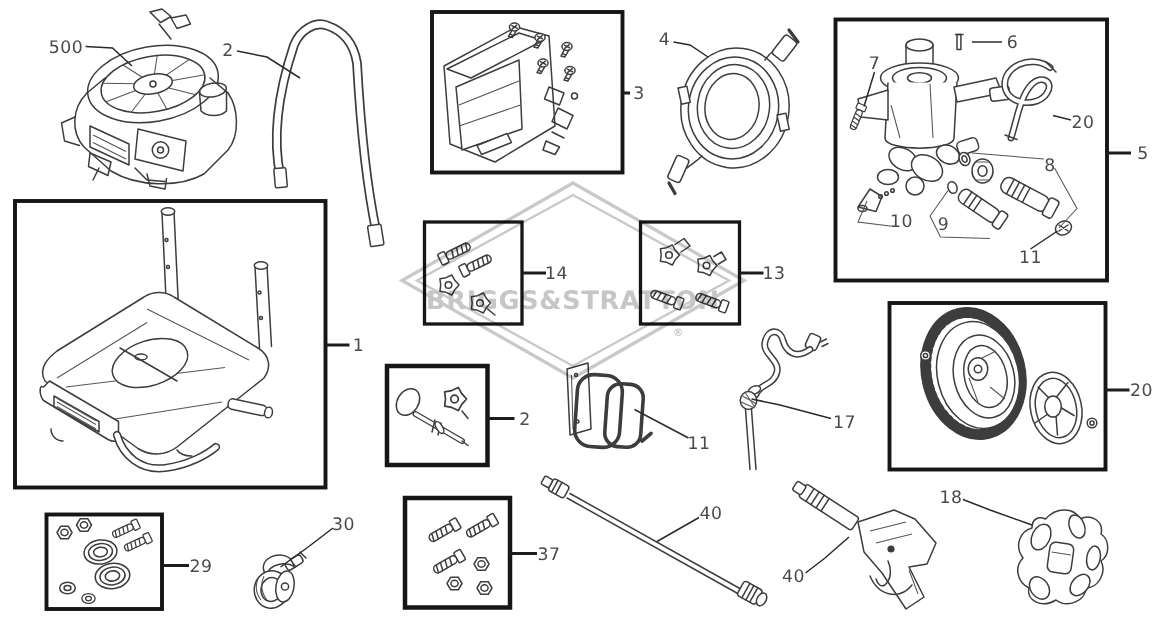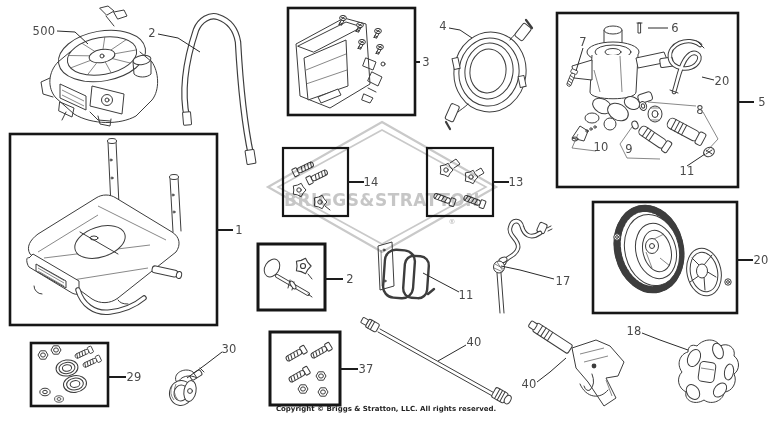--- a/index.html
+++ b/index.html
@@ -434,14 +434,13 @@
   <span class="plbl" style="left:466px;top:295px">11</span>
   <span class="plbl" style="left:563px;top:281px">17</span>
   <span class="plbl" style="left:761px;top:260px">20</span>
   <span class="plbl" style="left:634px;top:331px">18</span>
   <span class="plbl" style="left:529px;top:384px">40</span>
   <span class="plbl" style="left:474px;top:342px">40</span>
   <span class="plbl" style="left:366px;top:369px">37</span>
   <span class="plbl" style="left:229px;top:349px">30</span>
   <span class="plbl" style="left:134px;top:377px">29</span>
 
-  <div class="copyright">Copyright © Briggs &amp; Stratton, LLC. All rights reserved.</div>
 </div>
 
 </body></html>

